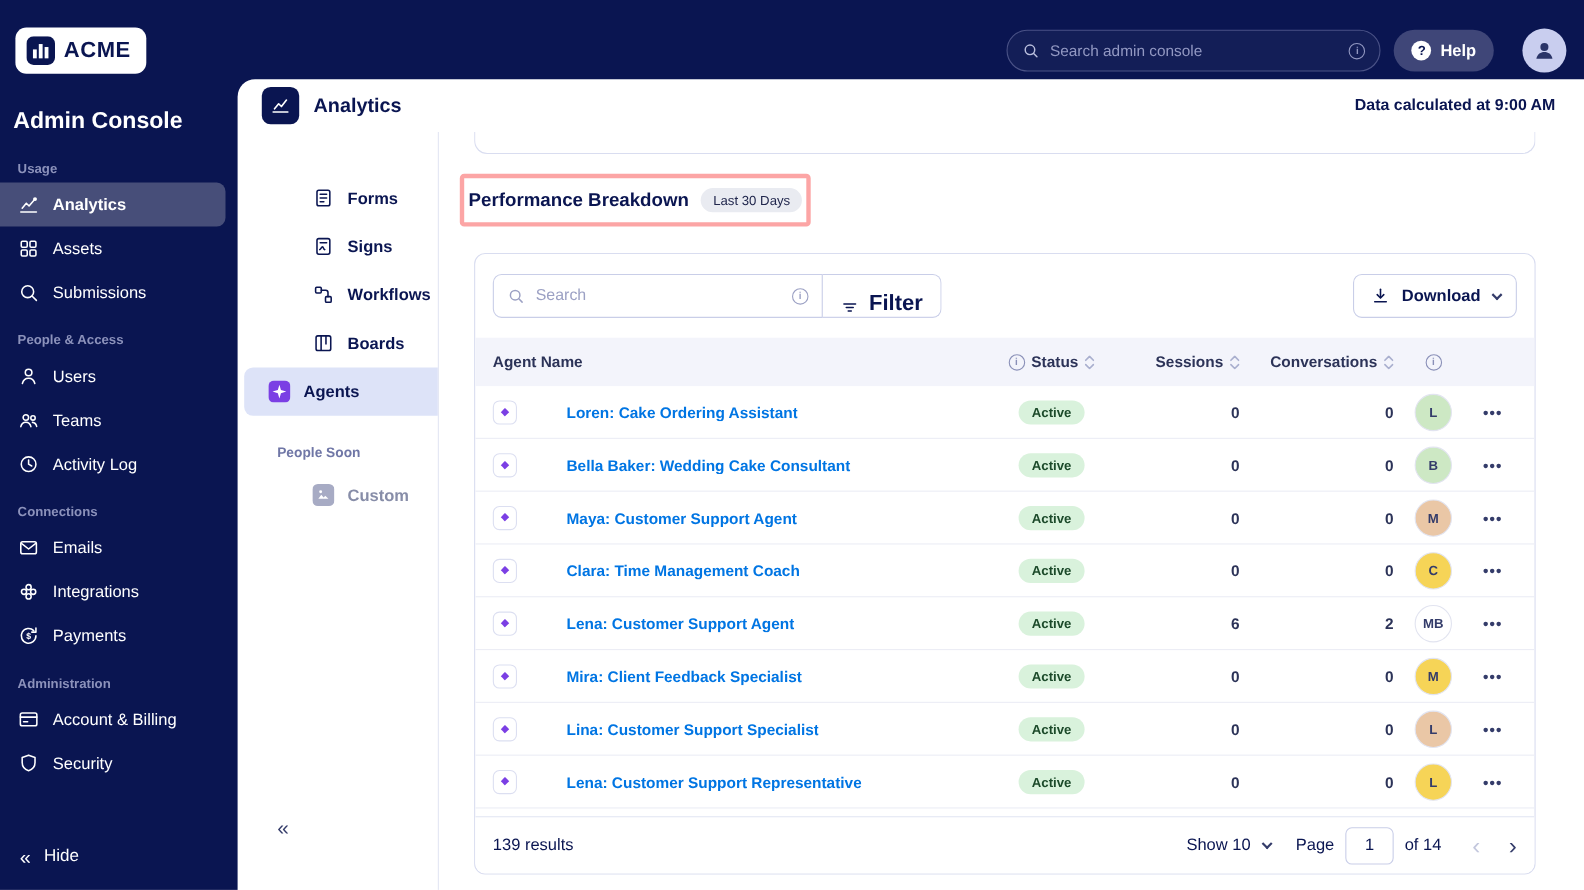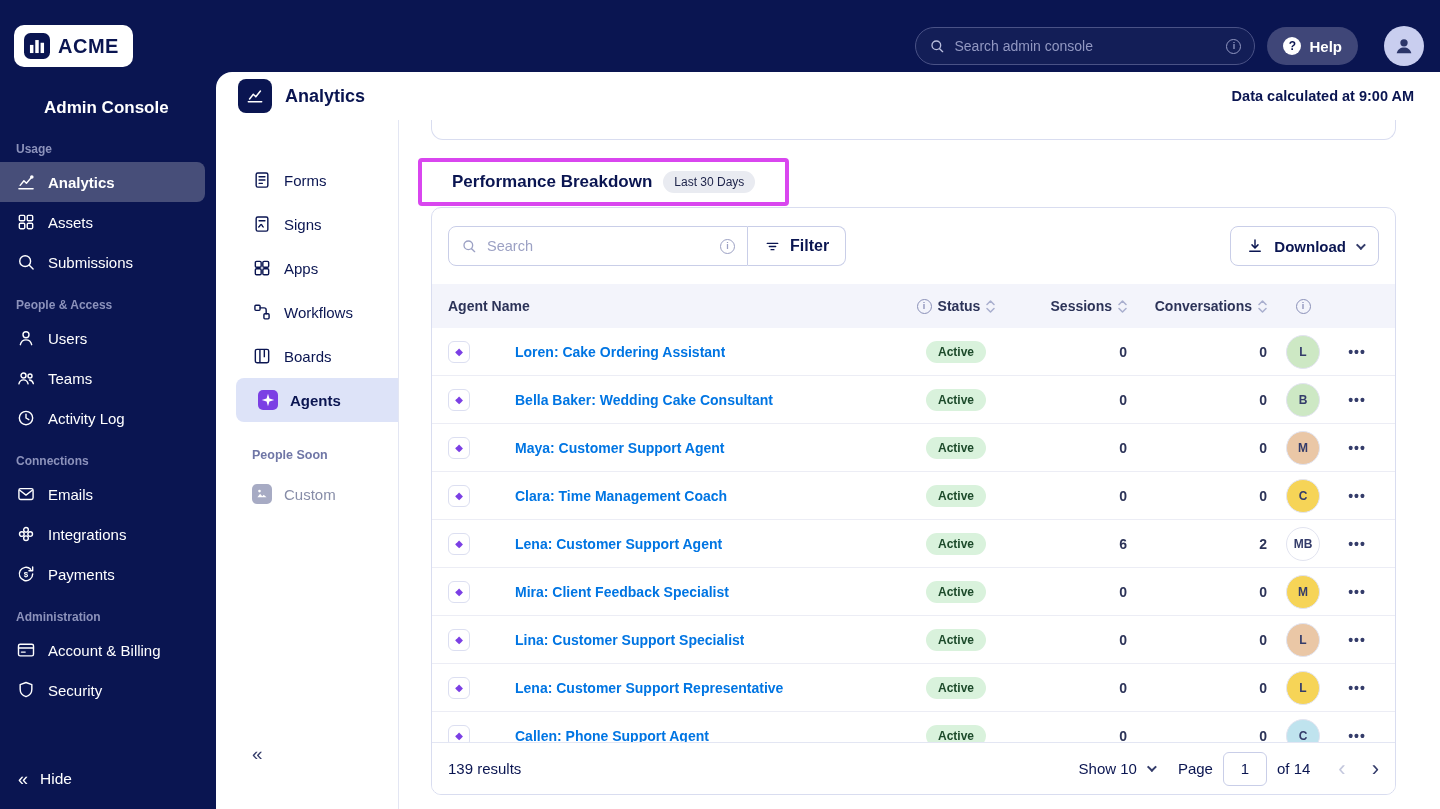--- a/index.html
+++ b/index.html
@@ -15,58 +15,58 @@
   .top-search { margin-left:auto; width:340px; height:38px; border:1px solid #4A5286; border-radius:19px; display:flex; align-items:center; gap:9px; padding:0 13px; background:rgba(255,255,255,0.04); color:#9298C2; }
   .top-search input { flex:1; background:transparent; border:none; outline:none; color:#fde047; font-size:14px; }
   .top-search input::placeholder { color:#9298C2; }
   .info-badge { display:inline-flex; align-items:center; justify-content:center; width:15px; height:15px; border:1.4px solid currentColor; border-radius:50%; font-size:9px; font-weight:700; line-height:1; flex:none; }
   .help-btn { margin-left:12px; height:38px; border-radius:19px; background:#3F4678; display:flex; align-items:center; gap:8px; padding:0 16px; color:#fff; font-size:15px; font-weight:700; }
   .help-q { width:18px; height:18px; border-radius:50%; background:#fff; color:#0A1551; display:flex; align-items:center; justify-content:center; font-size:12px; font-weight:700; }
   .top-avatar { margin-left:26px; width:40px; height:40px; border-radius:50%; background:#C9CEEF; display:flex; align-items:center; justify-content:center; cursor:pointer; }
 
   
   .sidebar { position:absolute; top:72px; left:0; width:216px; bottom:0; color:#fff; }
-  .sb-title { padding:26px 24px 8px; font-size:17px; font-weight:700;margin-left:20px; }
+  .sb-title { padding:26px 12px 8px; font-size:21px; font-weight:700; }
   .sb-section { margin:16px 16px 6px; font-size:12px; font-weight:700; color:#8C92BB; }
   .side-item { height:40px; display:flex; align-items:center; gap:12px; padding:0 16px; font-size:15px; cursor:pointer; margin-right:11px; border-radius:0 8px 8px 0; }
   .side-item.active { background:#474E79; font-weight:700; }
   .side-item svg { flex:none; }
   .hide-row { position:absolute; bottom:10px; left:0; height:40px; display:flex; align-items:center; gap:12px; padding:0 18px; font-size:15.5px; cursor:pointer; }
   .hide-chev { font-size:18px; line-height:1; }
 
   
   .main { position:absolute; left:216px; top:72px; right:0; bottom:0; background:#fff; border-top-left-radius:16px; overflow:hidden; display:flex; flex-direction:column; }
   .main-header { height:48px; flex:none; display:flex; align-items:center; padding:0 26px 0 22px; }
   .mh-ic { width:34px; height:34px; border-radius:8px; background:#0A1551; display:flex; align-items:center; justify-content:center; margin-right:13px; }
   .page-title { font-size:18px; font-weight:700; color:#0A1551; }
   .mh-right { margin-left:auto; font-size:14.5px; font-weight:700; color:#0A1551; }
 
   .main-body { flex:1; display:flex; min-height:0; }
 
   
   .subnav { width:183px; flex:none; border-right:1px solid #E3E6F3; padding-top:38px; position:relative; }
-  .subnav-item { height:44px; display:flex; align-items:center; gap:12px; padding-left:36px; font-size:15px; font-weight:400; color:#0A1551; cursor:pointer; }
-  .subnav-item.active { background:#DDE3F8; font-weight:700; margin-left:20px; padding-left:22px; border-radius:8px 0 0 8px; }
+  .subnav-item { height:44px; display:flex; align-items:center; gap:12px; padding-left:36px; font-size:15px; font-weight:700; color:#0A1551; cursor:pointer;margin-left:32px; }
+  .subnav-item.active { background:#DDE3F8; font-weight:700; margin-left:6px; padding-left:22px; border-radius:8px 0 0 8px; }
   .coming-soon { margin:26px 0 10px 36px; font-size:12.5px; font-weight:700; color:#6F76A6; }
   .subnav-item.muted { color:#878DA8; }
   .collapse-btn { position:absolute; bottom:44px; left:36px; font-size:19px; color:#343C6A; cursor:pointer; }
 
   
   .content { flex:1; min-width:0; padding:0 44px 0 32px; display:flex; flex-direction:column; }
   .sliver { height:20px; flex:none; border:1px solid #D9DDF0; border-top:none; border-radius:0 0 12px 12px; }
-  .annot { align-self:flex-start; display:inline-flex; align-items:center; gap:11px; border:4px solid #d946ef; border-radius:4px; padding:9px 30px; margin:18px 0 1px -13px; }
+  .annot { align-self:flex-start; display:inline-flex; align-items:center; gap:11px; border:4px solid #fca5a5; border-radius:4px; padding:9px 4px; margin:18px 0 24px -13px; }
   .section-title { font-size:17px; font-weight:700; color:#0A1551; }
   .badge { background:#E9EBF1; color:#20264C; font-size:12px; font-weight:400; padding:4px 11px; border-radius:11px; }
 
   .table-card { flex:1; min-height:0; border:1px solid #D9DDF0; border-radius:10px; display:flex; flex-direction:column; margin-bottom:14px; overflow:hidden; background:#fff; }
   .toolbar { flex:none; display:flex; align-items:center; padding:18px 16px; }
   .tsearch { width:300px; height:40px; border:1px solid #C9CEE8; border-radius:8px 0 0 8px; display:flex; align-items:center; gap:10px; padding:0 12px; color:#9CA1C4; }
   .tsearch input { flex:1; border:none; outline:none; font-size:14.5px; color:#be185d; background:transparent; min-width:0; }
   .tsearch input::placeholder { color:#9CA1C4; }
-  .filter-btn { height:40px; border:1px solid #C9CEE8; border-left:none; border-radius:0 8px 8px 0; padding:0 16px; display:flex; align-items:center; gap:9px; font-size:16px; font-weight:700; color:#0A1551; }
+  .filter-btn { height:40px; border:1px solid #C9CEE8; border-left:none; border-radius:0 8px 8px 0; padding:0 16px; display:flex; align-items:flex-end; gap:9px; font-size:20px; font-weight:700; color:#0A1551; }
   .download-btn { margin-left:auto; height:40px; border:1px solid #C9CEE8; border-radius:8px; padding:0 15px; display:flex; align-items:center; gap:10px; font-size:15px; font-weight:700; color:#0A1551; }
   .chev-down { width:7px; height:7px; border-right:2px solid #343C6A; border-bottom:2px solid #343C6A; transform:rotate(45deg) translateY(-2px); }
 
   .thead { flex:none; display:flex; align-items:center; height:44px; background:#F3F4FB; padding:0 16px; font-size:14px; font-weight:700; color:#2C3358; }
   .cell { display:flex; align-items:center; }
   .c-name { flex:1; min-width:0; gap:12px; }
   .c-status { width:150px; justify-content:center; gap:6px; }
   .c-sess { width:100px; justify-content:flex-end; padding-right:4px; gap:6px; }
   .c-conv { width:140px; justify-content:flex-end; padding-right:4px; gap:6px; }
   .c-av { width:64px; justify-content:center; }
@@ -249,29 +249,20 @@
           </svg>
         <span>Forms</span>
       </div>
       <div class="subnav-item">
         <svg width="20" height="20" viewBox="0 0 24 24" fill="none" stroke="#0A1551" stroke-width="1.7" stroke-linecap="round" stroke-linejoin="round">
             <rect x="5" y="3.5" width="14" height="17" rx="2"></rect>
             <path d="M8 15.5c1.3 0 1.7-3 3-3s1 3 2.5 3"></path>
             <path d="M8.5 8h7"></path>
           </svg>
         <span>Signs</span>
-      </div>
-      <div class="subnav-item">
-        <svg width="20" height="20" viewBox="0 0 24 24" fill="none" stroke="#0A1551" stroke-width="1.7">
-            <rect x="4" y="4" width="7" height="7" rx="1.5"></rect>
-            <rect x="13" y="4" width="7" height="7" rx="1.5"></rect>
-            <rect x="4" y="13" width="7" height="7" rx="1.5"></rect>
-            <rect x="13" y="13" width="7" height="7" rx="1.5"></rect>
-          </svg>
-        <span>Apps</span>
       </div>
       <div class="subnav-item">
         <svg width="20" height="20" viewBox="0 0 24 24" fill="none" stroke="#0A1551" stroke-width="1.7" stroke-linecap="round" stroke-linejoin="round">
             <rect x="3.5" y="3.8" width="6.2" height="6.2" rx="1.2"></rect>
             <rect x="14.3" y="14" width="6.2" height="6.2" rx="1.2"></rect>
             <path d="M9.7 7h4.8a2.5 2.5 0 0 1 2.5 2.5V14"></path>
           </svg>
         <span>Workflows</span>
       </div>
       <div class="subnav-item">

